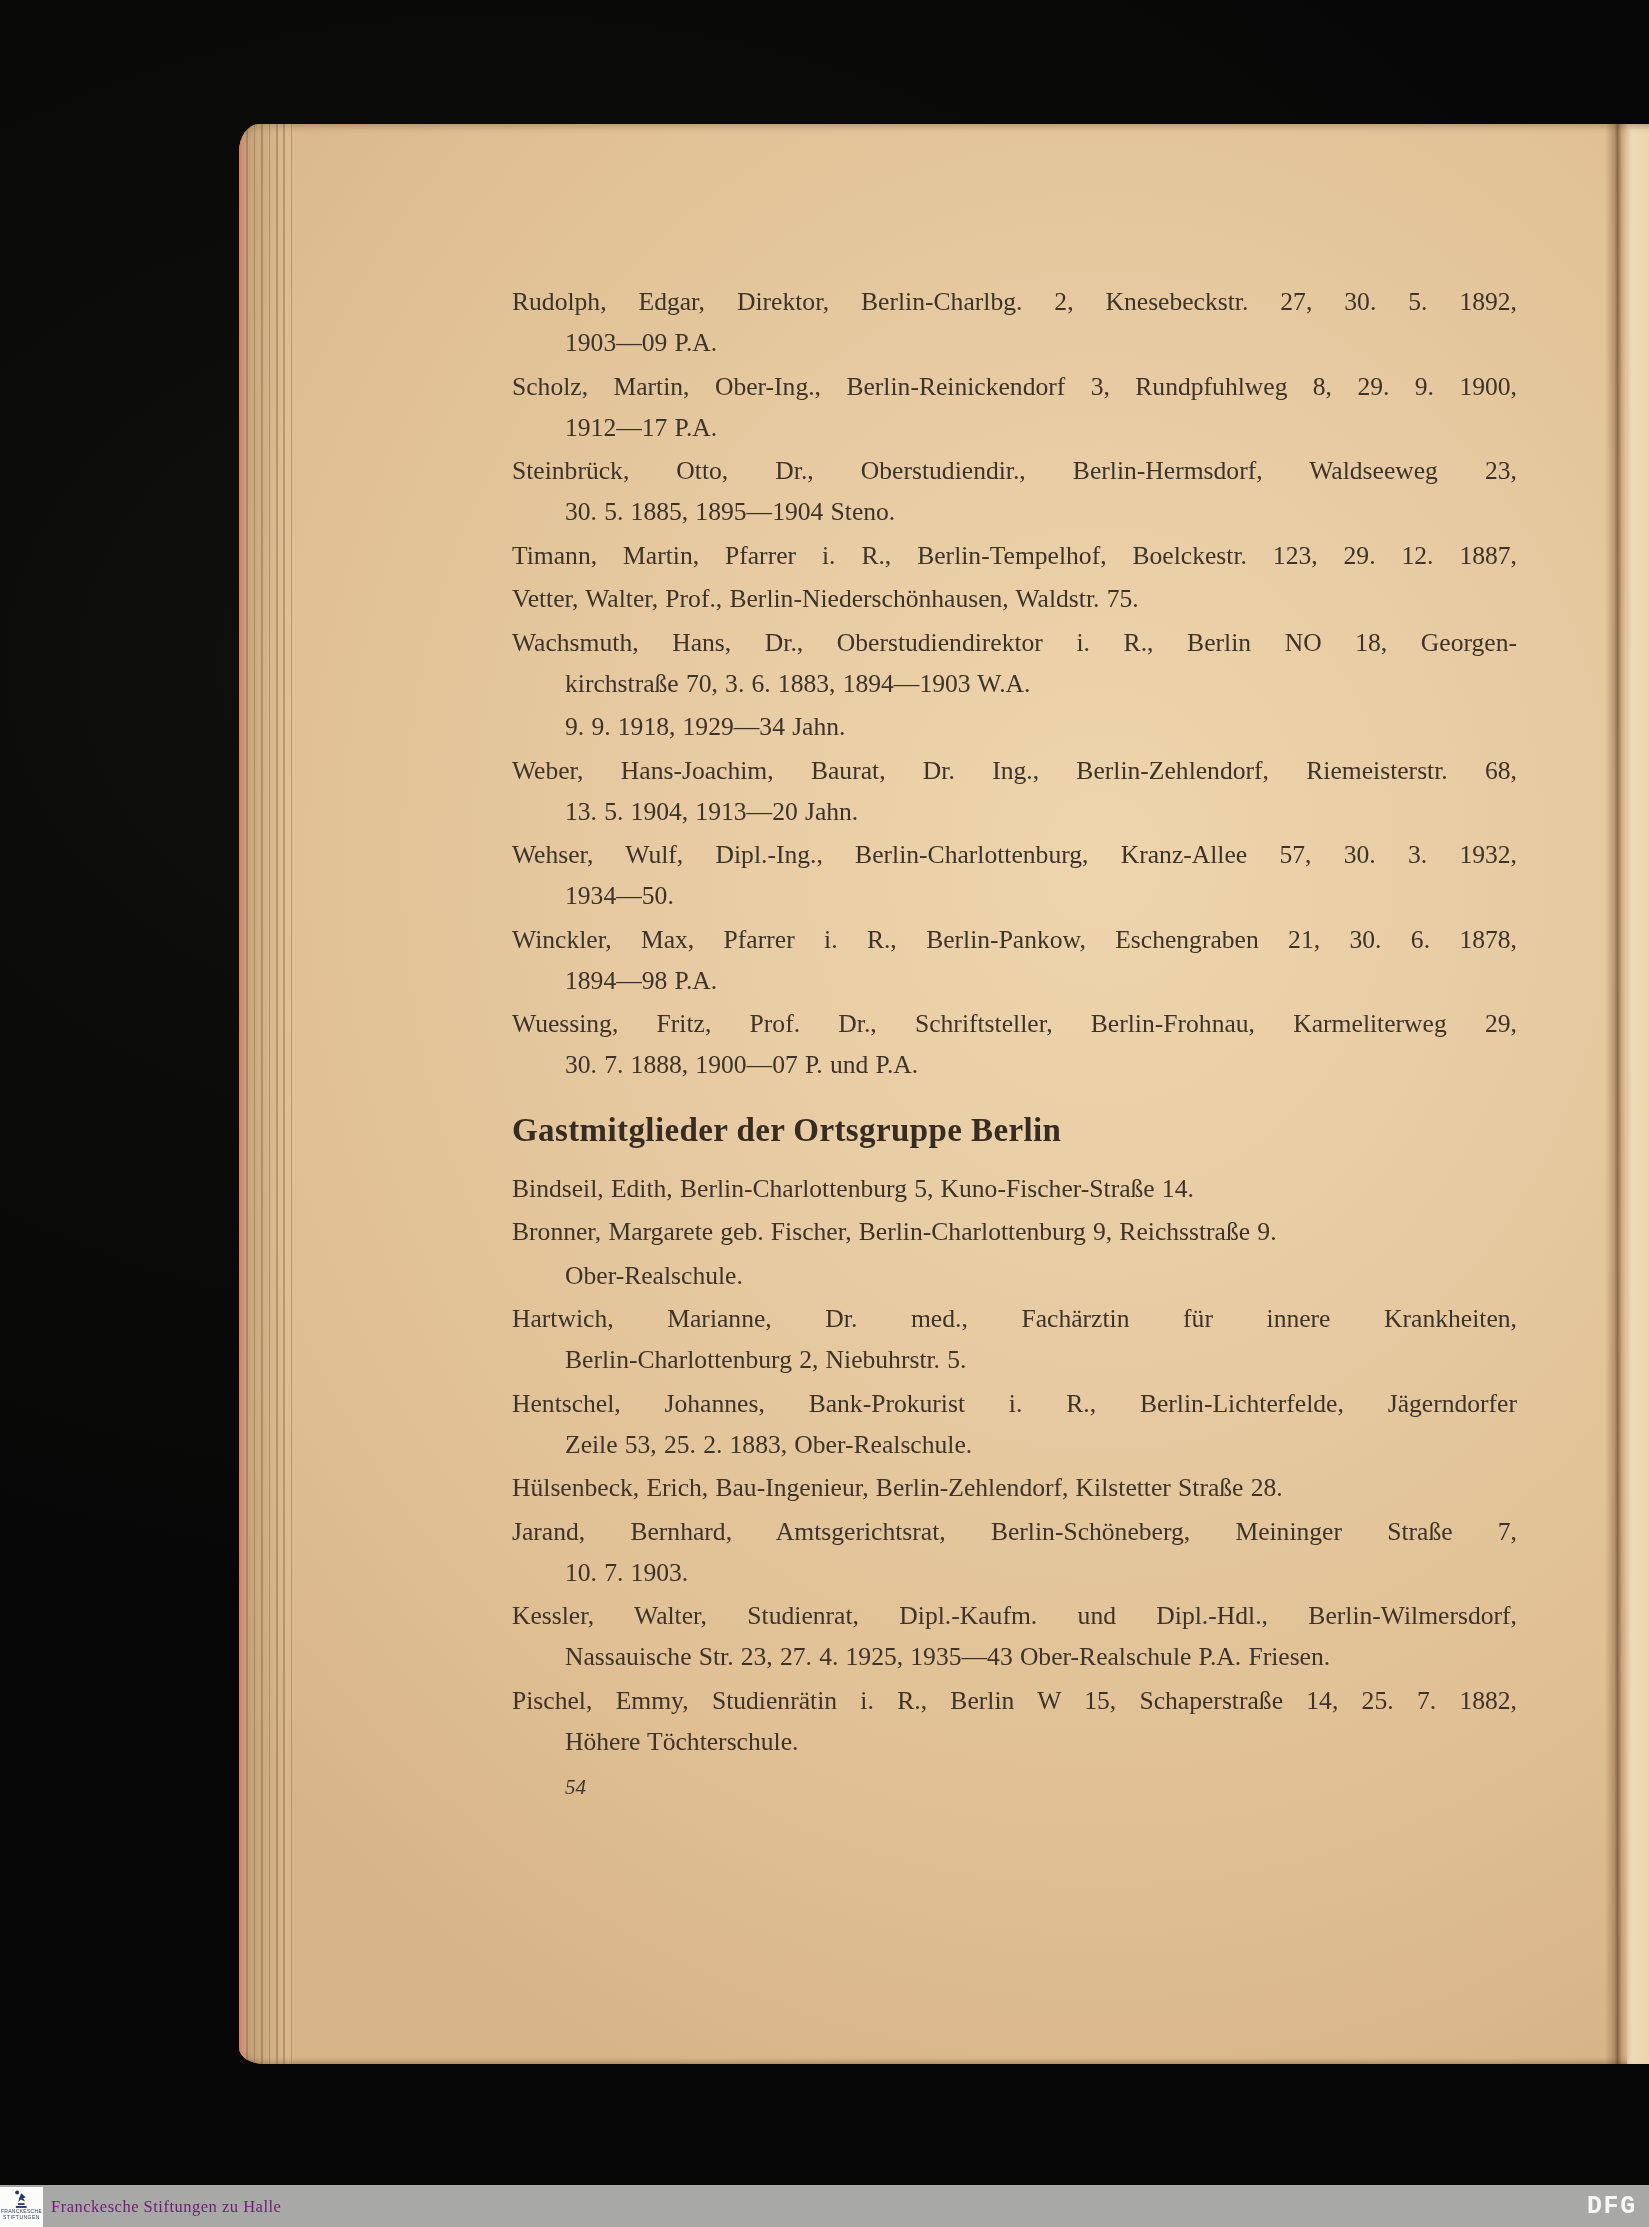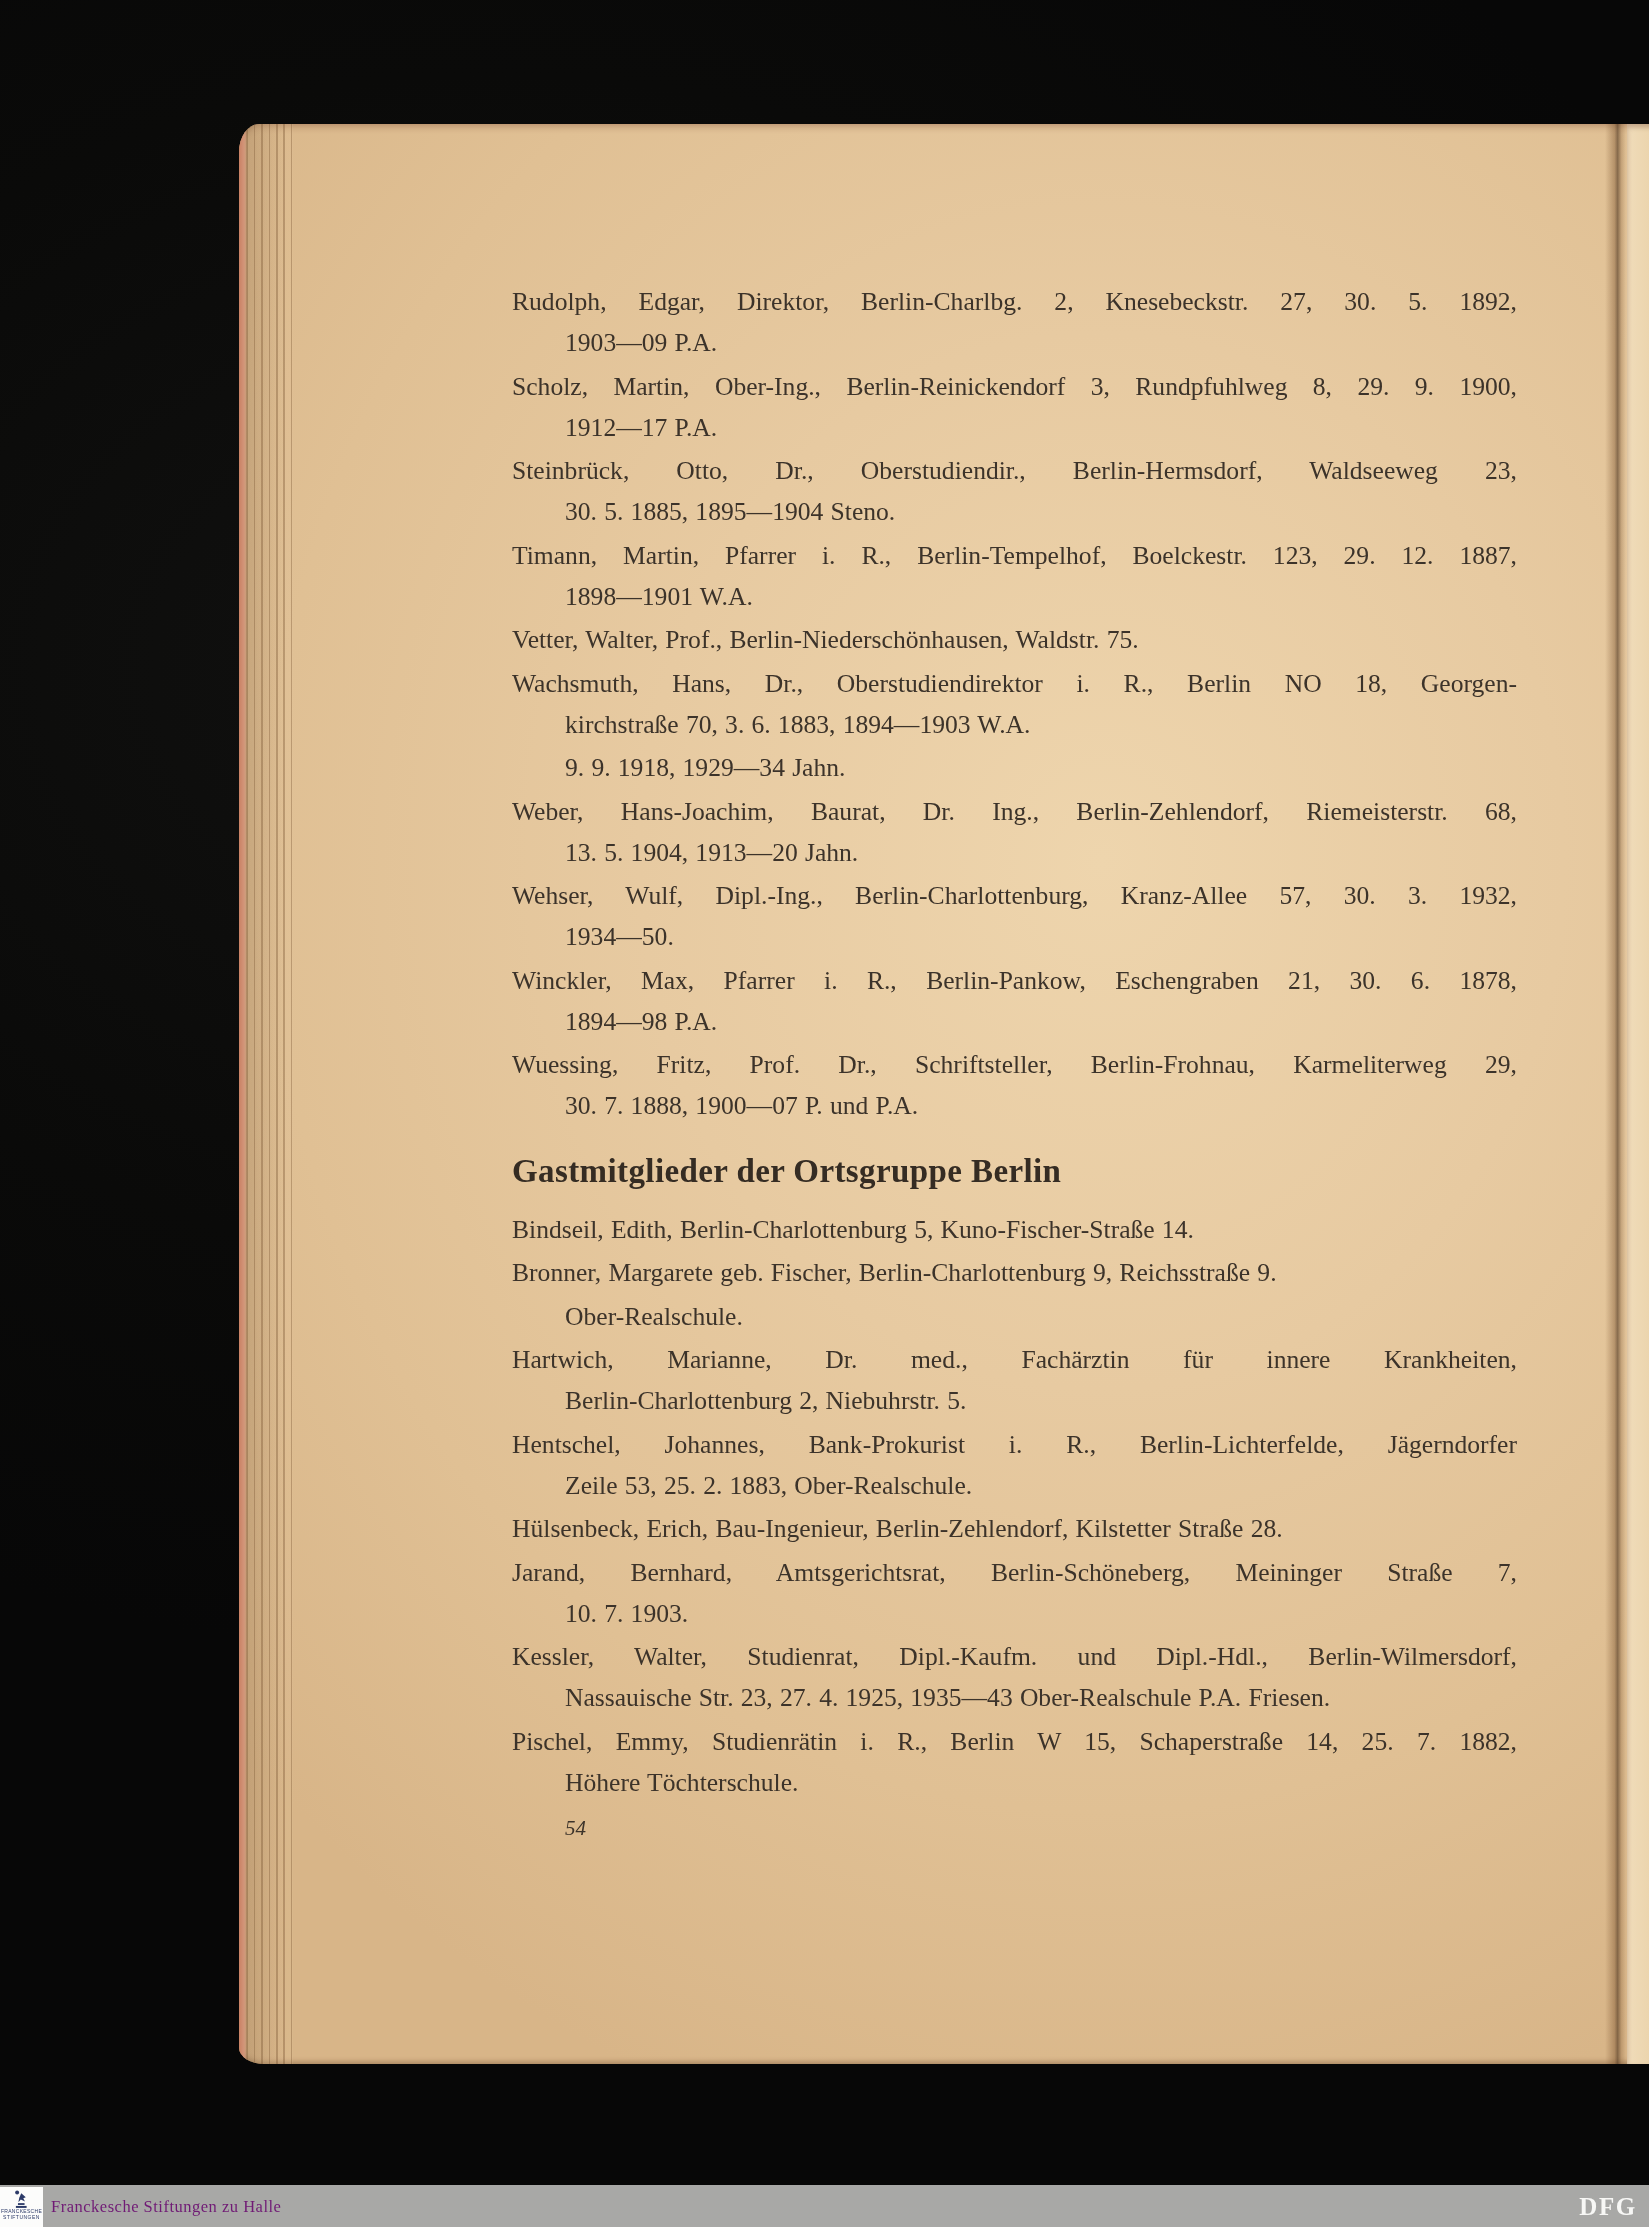--- a/index.html
+++ b/index.html
@@ -37,21 +37,21 @@
   .footer{position:absolute;left:0;right:0;top:2185px;height:43px;background:#a8a8a6;
     font-family:"Liberation Serif","DejaVu Serif",serif;}
   .logo-box{position:absolute;left:0;top:1.6px;width:43px;height:41px;background:#fcfcfb;
     text-align:center;color:#2c3a68;}
   .logo-box .emblem{display:block;margin:2.5px auto 0 auto;}
   .logo-l1{font-family:"Liberation Sans",sans-serif;font-size:5px;letter-spacing:0.3px;line-height:5.8px;}
   .logo-l2{font-family:"Liberation Sans",sans-serif;font-size:5px;letter-spacing:0.5px;line-height:5.8px;}
   .footer-title{position:absolute;left:51px;top:0;height:43px;line-height:43px;
     font-size:16.5px;color:#701a75;letter-spacing:0.5px;}
   .dfg{position:absolute;right:13.2px;top:0;height:43px;line-height:43px;
-    font-family:Liberation Serif, serif;font-weight:bold;font-size:25px;
+    font-family:Liberation Mono, monospace;font-weight:bold;font-size:25px;
     color:#f7f7f5;letter-spacing:1.6px;}
 </style>
 </head>
 <body>
 
 <div class="stage">
 
   <div class="page">
     <div class="page-stack"></div>
     <div class="gutter"></div>
@@ -66,21 +66,20 @@
           <div class="entry">
             <div class="ln fill">Scholz, Martin, Ober-Ing., Berlin-Reinickendorf 3, Rundpfuhlweg 8, 29. 9. 1900,</div>
             <div class="ln cont last">1912—17 P.A.</div>
           </div>
           <div class="entry">
             <div class="ln fill">Steinbrück, Otto, Dr., Oberstudiendir., Berlin-Hermsdorf, Waldseeweg 23,</div>
             <div class="ln cont last">30. 5. 1885, 1895—1904 Steno.</div>
           </div>
           <div class="entry">
             <div class="ln fill">Timann, Martin, Pfarrer i. R., Berlin-Tempelhof, Boelckestr. 123, 29. 12. 1887,</div>
-            <div class="ln cont last">1898—1901 W.A.</div>
           </div>
           <div class="entry">
             <div class="ln last">Vetter, Walter, Prof., Berlin-Niederschönhausen, Waldstr. 75.</div>
           </div>
           <div class="entry">
             <div class="ln fill">Wachsmuth, Hans, Dr., Oberstudiendirektor i. R., Berlin NO 18, Georgen-</div>
             <div class="ln cont last">kirchstraße 70, 3. 6. 1883, 1894—1903 W.A.</div>
           </div>
           <div class="entry">
             <div class="ln cont last">9. 9. 1918, 1929—34 Jahn.</div>

